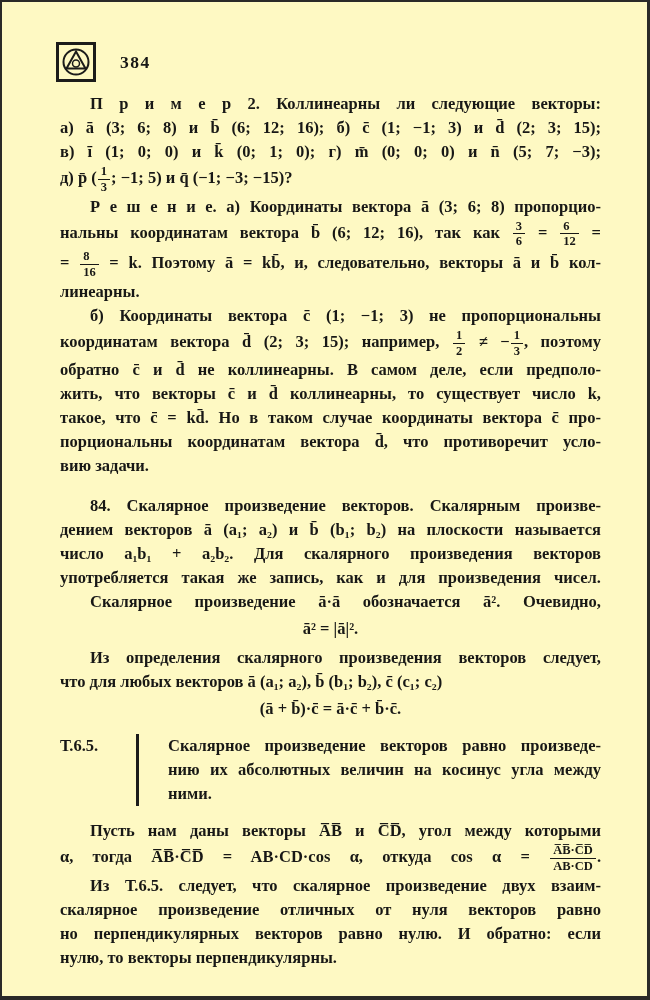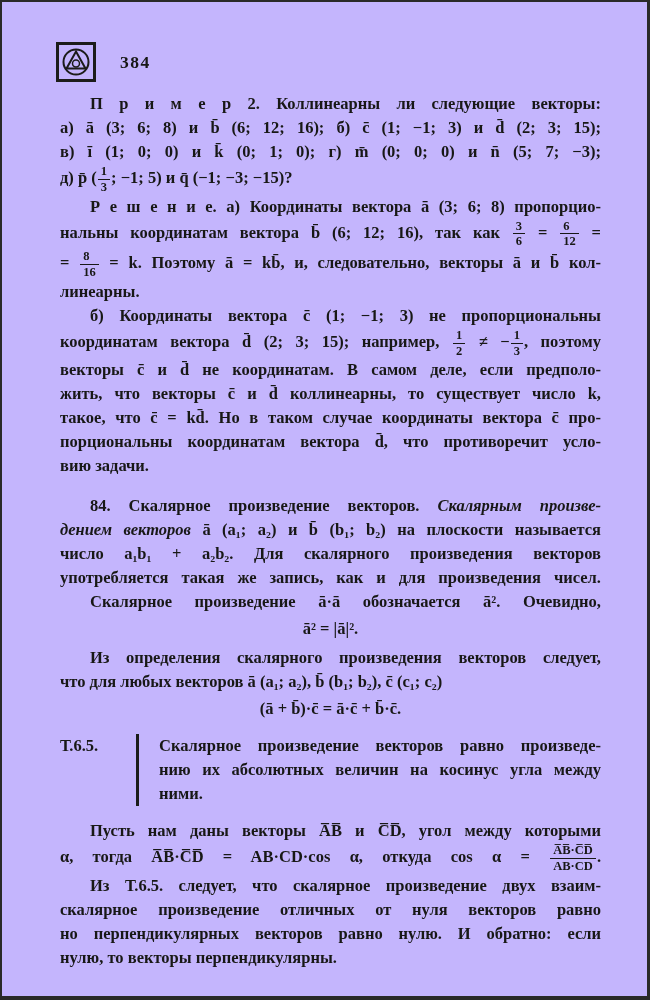--- a/index.html
+++ b/index.html
@@ -4,54 +4,54 @@
 <style>
   * { box-sizing: border-box; }
   html, body { margin: 0; padding: 0; }
   body {
     width: 650px; height: 1000px;
     background: #cfccc4;
     font-family: "Liberation Serif", "DejaVu Serif", serif;
   }
   .page {
     width: 650px; height: 1000px;
-    background: #c4b5fd;
+    background: #fef9c3;
     border: 2px solid #2a2a28;
     border-right-width: 3px;
     border-bottom-width: 4px;
     padding: 40px 46px 0 58px;
     color: #181816;
     font-weight: 700;
     font-size: 16.5px;
     line-height: 24px;
     overflow: hidden;
   }
   .head { display: flex; align-items: center; gap: 24px; margin: 0 0 10px -4px; }
   .logo svg { display: block; }
   .pnum { font-size: 17.5px; letter-spacing: 1.5px; }
 
   .jline { text-align: justify; text-align-last: justify; }
   .jline.last { text-align-last: left; }
   .jline.ind { text-indent: 30px; }
   .jline.sec { margin-top: 16px; }
   .jline.mt  { margin-top: 0; }
   .eq { text-align-last: center; margin: 3px 0 5px; }
-  .i { font-style: italic; }
+  .i { }
 
   .frac {
     display: inline-flex; flex-direction: column;
     vertical-align: middle; text-align: center;
     font-size: 0.76em; line-height: 1.18; margin: 0 1px;
   }
   .frac .num { border-bottom: 1.5px solid currentColor; padding: 0 3px; }
   .frac .den { padding: 0 3px; }
 
   .theorem { display: flex; margin: 13px 0; }
   .tlabel { width: 76px; flex: none; }
-  .tbody  { flex: 1; border-left: 3px solid #1c1c1a; padding-left: 20px; }
+  .tbody  { flex: 1; border-left: 3px solid #1c1c1a; padding-left: 29px; }
 </style>
 </head>
 <body>
 
 <div class="page">
 
   <div class="head">
     <div class="logo">
       <svg width="40" height="40" viewBox="0 0 40 40">
         <rect x="1.5" y="1.5" width="37" height="37" fill="none" stroke="#1c1c1a" stroke-width="3"></rect>
@@ -88,21 +88,21 @@
     <div class="jline last">линеарны.</div>
 
     <div class="jline ind">б) Координаты вектора c̄ (1; −1; 3) не пропорциональны</div>
     <div class="jline"><span>координатам вектора d̄ (2; 3; 15); например, </span><span class="frac">
           <span class="num">1</span>
           <span class="den">2</span>
         </span><span> ≠ −</span><span class="frac">
           <span class="num">1</span>
           <span class="den">3</span>
         </span><span>, поэтому</span></div>
-    <div class="jline">векторы c̄ и d̄ не координатам. В самом деле, если предполо-</div>
+    <div class="jline">обратно c̄ и d̄ не коллинеарны. В самом деле, если предполо-</div>
     <div class="jline">жить, что векторы c̄ и d̄ коллинеарны, то существует число k,</div>
     <div class="jline">такое, что c̄ = kd̄. Но в таком случае координаты вектора c̄ про-</div>
     <div class="jline">порциональны координатам вектора d̄, что противоречит усло-</div>
     <div class="jline last">вию задачи.</div>
 
 
     <div class="jline ind sec"><span>84. Скалярное произведение векторов. </span><span class="i">Скалярным произве-</span></div>
     <div class="jline"><span class="i">дением векторов </span><span>ā (a₁; a₂) и b̄ (b₁; b₂) на плоскости называется</span></div>
     <div class="jline">число a₁b₁ + a₂b₂.  Для скалярного произведения векторов</div>
     <div class="jline">употребляется такая же запись, как и для произведения чисел.</div>

